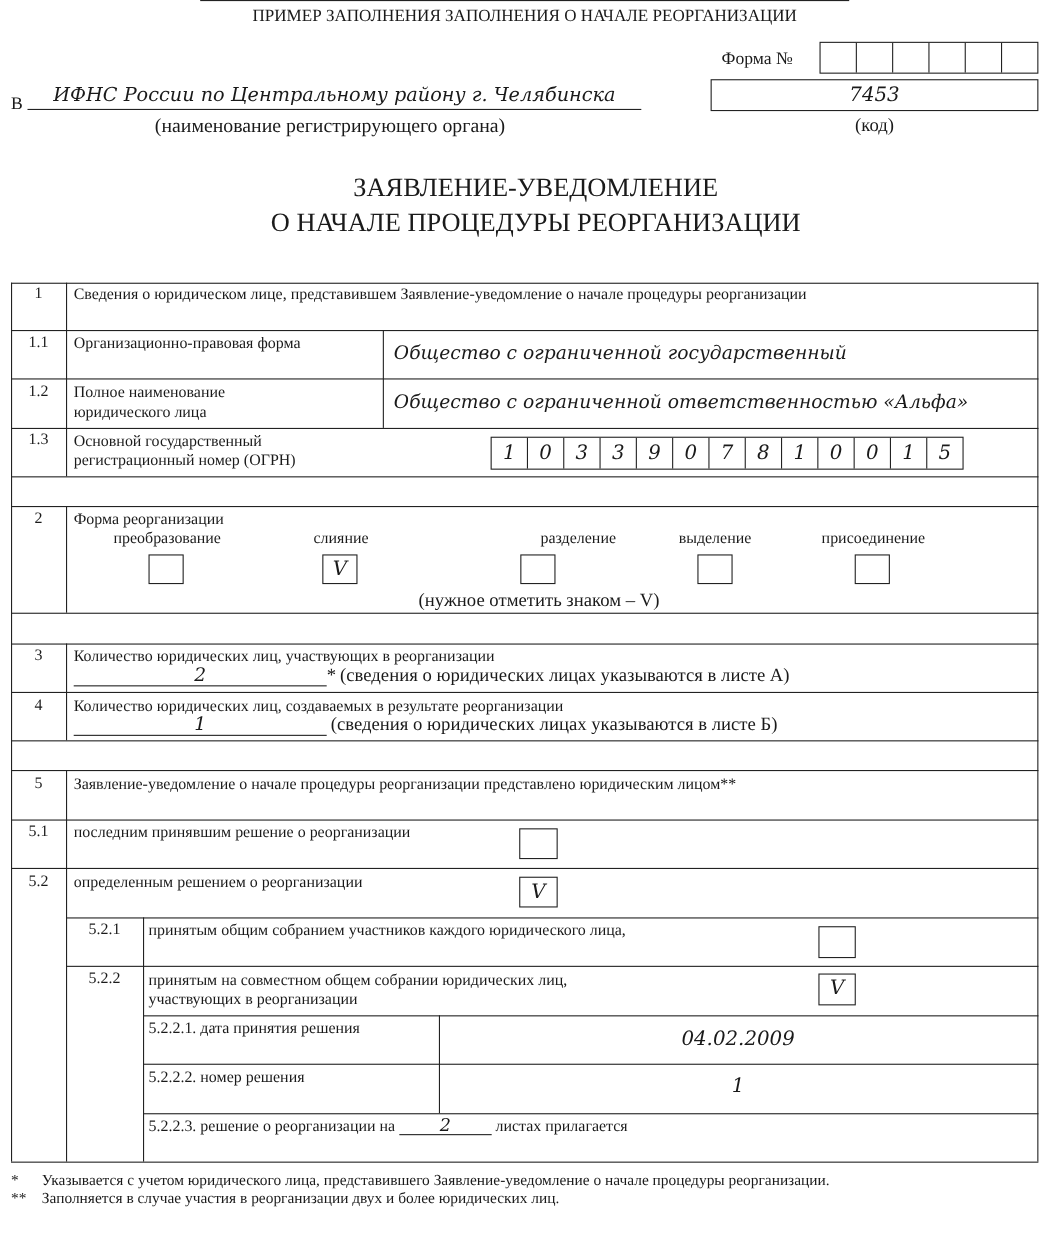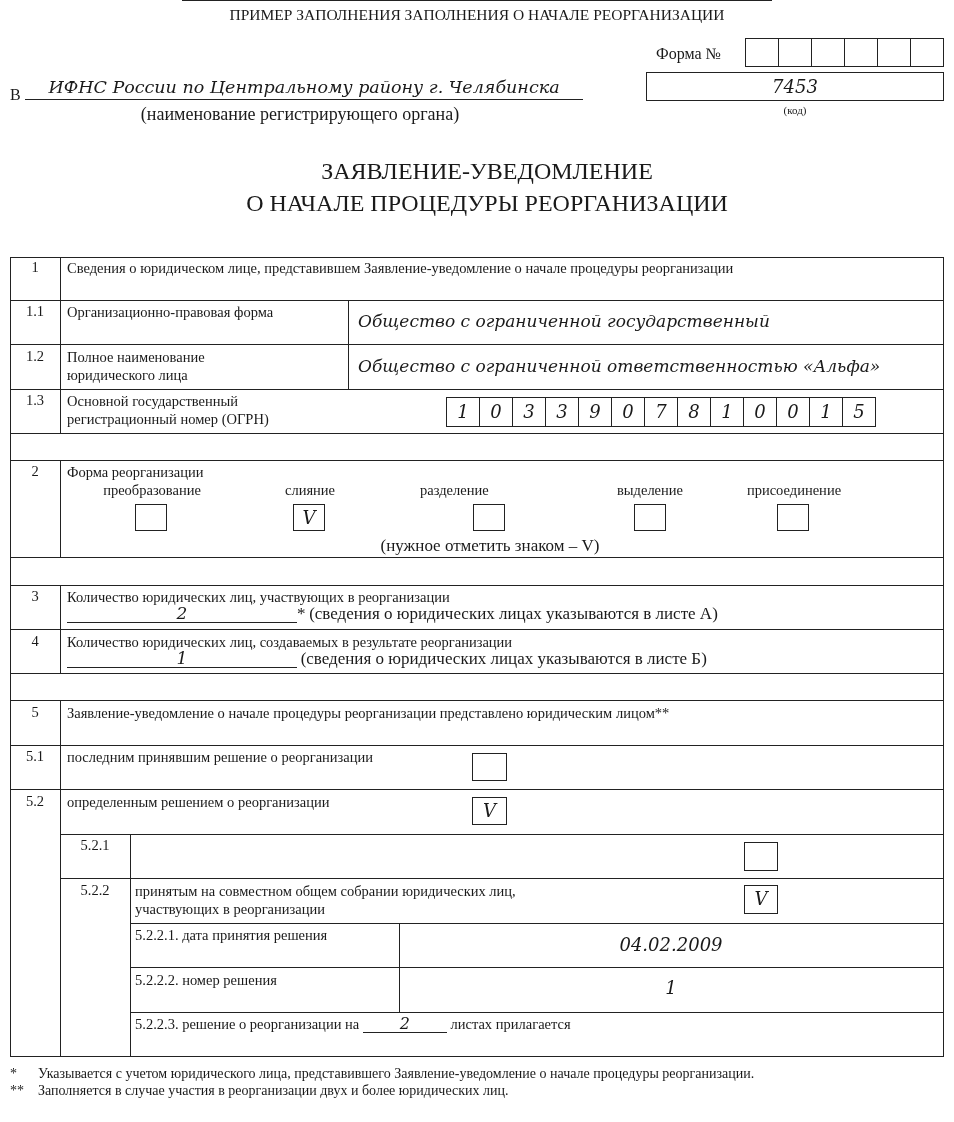--- a/index.html
+++ b/index.html
@@ -9,21 +9,21 @@
   .serif { font-family: "Liberation Serif", "DejaVu Serif", serif; }
   .ital { font-family: "DejaVu Serif", "Liberation Serif", serif; font-style: italic; }
   .topline { left: 182px; top: 0; width: 590px; height: 0; border-top: 1.5px solid #222; }
   .header-title { left: 0; top: 6px; width: 954px; text-align: center; font-size: 15.5px; letter-spacing: 0; }
   .forma-label { left: 656px; top: 45px; font-size: 16px; }
   .forma-cells { left: 745px; top: 38px; display: flex; border: 1px solid #222; }
   .forma-cells .c { width: 32px; height: 27px; border-right: 1px solid #222; }
   .forma-cells .c:last-child { border-right: none; }
   .code-box { left: 646px; top: 72px; width: 296px; height: 27px; border: 1px solid #222;
               text-align: center; font-size: 18px; line-height: 27px; }
-  .code-caption { left: 646px; top: 104px; width: 298px; text-align: center; font-size: 11px; }
+  .code-caption { left: 646px; top: 104px; width: 298px; text-align: center; font-size: 17px; }
   .v-letter { left: 10px; top: 86px; font-size: 16px; }
   .org-line { left: 25px; top: 77px; width: 558px; border-bottom: 1px solid #222; text-align: center;
               font-size: 17.5px; padding-bottom: 2px; }
   .org-caption { left: 25px; top: 104px; width: 550px; text-align: center; font-size: 18px; }
   .main-title { left: 0; top: 155px; width: 974px; text-align: center; font-size: 24px; line-height: 32px; }
 
   
   .hl { position: absolute; height: 0; border-top: 1px solid #222; }
   .vl { position: absolute; width: 0; border-left: 1px solid #222; }
   .num { position: absolute; font-size: 14.5px; text-align: center; }
@@ -136,21 +136,21 @@
 
 <div class="num serif" style="left:10px;top:463px;width:50px;">2</div>
 <div class="lbl serif" style="left:67px;top:463px;">Форма реорганизации</div>
 
 <div class="lbl serif" style="left:72px;top:481px;width:160px;text-align:center;">преобразование</div>
 <div class="box ital" style="left:135px;top:504px;"></div>
 
 <div class="lbl serif" style="left:250px;top:481px;width:120px;text-align:center;">слияние</div>
 <div class="box ital" style="left:293px;top:504px;">V</div>
 
-<div class="lbl serif" style="left:420px;top:481px;width:140px;text-align:left;">разделение</div>
+<div class="lbl serif" style="left:420px;top:481px;width:140px;text-align:right;">разделение</div>
 <div class="box ital" style="left:473px;top:504px;"></div>
 
 <div class="lbl serif" style="left:590px;top:481px;width:120px;text-align:center;">выделение</div>
 <div class="box ital" style="left:634px;top:504px;"></div>
 
 <div class="lbl serif" style="left:724px;top:481px;width:140px;text-align:center;">присоединение</div>
 <div class="box ital" style="left:777px;top:504px;"></div>
 
 <div class="lbl serif small" style="left:380px;top:537px;width:220px;text-align:center;">(нужное отметить знаком – V)</div>
 
@@ -174,20 +174,21 @@
 <div class="num serif" style="left:10px;top:748px;width:50px;">5.1</div>
 <div class="lbl serif" style="left:67px;top:748px;">последним принявшим решение о реорганизации</div>
 <div class="box ital" style="left:472px;top:753px;width:35px;height:28px;"></div>
 
 <div class="num serif" style="left:10px;top:793px;width:50px;">5.2</div>
 <div class="lbl serif" style="left:67px;top:793px;">определенным решением о реорганизации</div>
 <div class="box ital" style="left:472px;top:797px;width:35px;height:28px;">V</div>
 
 <div class="num serif" style="left:60px;top:837px;width:70px;">5.2.1</div>
 <div class="lbl serif" style="left:135px;top:837px;">
+  <div>принятым общим собранием участников каждого юридического лица,</div>
 </div>
 <div class="box ital" style="left:744px;top:842px;width:34px;height:29px;"></div>
 
 <div class="num serif" style="left:60px;top:882px;width:70px;">5.2.2</div>
 <div class="lbl serif" style="left:135px;top:882px;">
   <div>принятым на совместном общем собрании юридических лиц,</div>
   <div>участвующих в реорганизации</div>
 </div>
 <div class="box ital" style="left:744px;top:885px;width:34px;height:29px;">V</div>
 

